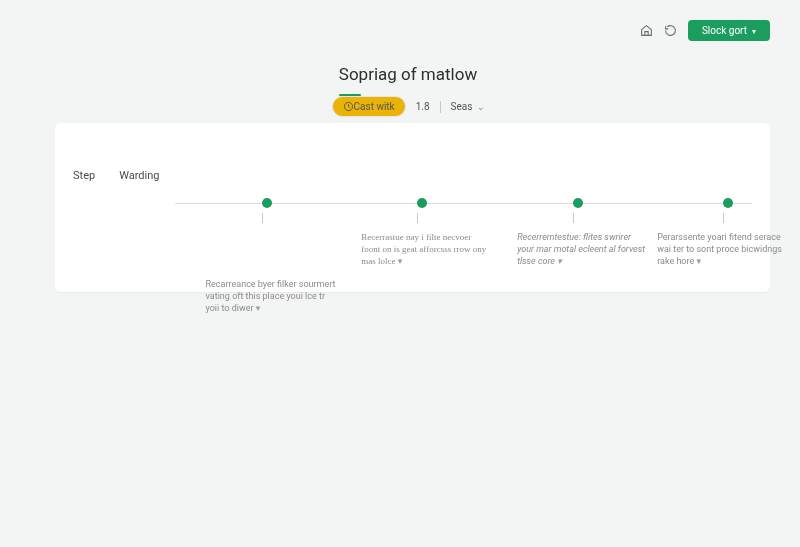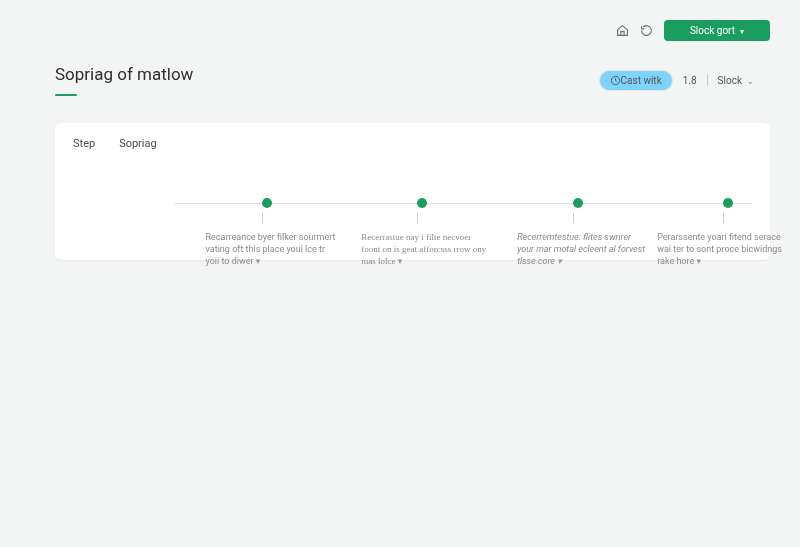--- a/index.html
+++ b/index.html
@@ -17,69 +17,69 @@
   }
   .icon-btn {
     width: 14px; height: 14px;
     display: inline-flex; align-items: center; justify-content: center;
     color: #6b6b6b;
   }
   .primary-btn {
     background: #1a9d5e;
     color: #fff;
     border-radius: 4px;
-    padding: 5px 26px;
+    padding: 5px 14px;
     font-size: 10px;
     display: inline-flex; align-items: flex-end; gap: 5px;
     cursor: pointer;
   }
   .primary-btn .chev { font-size: 8px; opacity: .9; }
   .page-head {
     position: absolute;
-    top: 64px; left: 55px; right: 46px;
-    display: flex; align-items: center; justify-content: space-between;
+    top: 64px; left: 55px; right: 39px;
+    display: flex; align-items: center; justify-content: space-between; flex-direction: column;
   }
   .title-wrap { }
   .page-title {
     font-size: 17px;
     font-weight: 400;
     color: #2e2e2e;
   }
   .underline {
     width: 22px; height: 2px;
     background: #1a9d5e;
     margin-top: 10px;
     border-radius: 1px;
   }
   .head-right {
     display: flex; align-items: center; gap: 10px;
     font-size: 10px; color: #555;
   }
   .pill {
-    background: #7dd3fc;
+    background: #eab308;
     border: 1px solid #e6e6e6;
     border-radius: 14px;
     padding: 4px 10px;
     display: inline-flex; 
   }
   .vsep { width: 1px; height: 12px; background: #c7c7c7; }
   .chev-s { font-size: 9px; color: #888; margin-left: 2px; }
   .card {
     position: absolute;
     left: 55px; right: 30px; top: 123px;
     background: #fff;
     border-radius: 6px;
     box-shadow: 0 1px 2px rgba(0,0,0,.05);
     padding: 14px 18px 110px 18px;
   }
   .tabs {
     display: flex; gap: 24px;
     font-size: 11px; color: #4b4b4b;
   }
-  .tab { cursor: pointer; }
+  .tab { cursor: pointer; margin-top: 32px; }
   .timeline {
     position: absolute;
     left: 120px; right: 18px; top: 66px;
   }
   .track {
     position: relative;
     height: 1px; background: #dcdcdc;
     margin: 14px 0 0 0;
   }
   .node {
@@ -97,21 +97,21 @@
     width: 130px;
     font-size: 9px; line-height: 1.35;
     color: #8b8b8b;
   }
   .step-text .more { color: #9a9a9a; }
   
   .p1 { left: 15%; }
   .p2 { left: 42%; }
   .p3 { left: 69%; }
   .p4 { left: 95%; }
-  .t1 { left: calc(15% - 56px); }
+  .t1 { left: calc(15% - 56px); margin-top: 47px; }
   .t2 { left: calc(42% - 56px); font-family: Liberation Serif, serif; }
   .t3 { left: calc(69% - 56px); font-style: italic; }
   .t4 { left: calc(95% - 66px); }
 </style>
 </head>
 <body>
 
 <div class="topbar">
   <span class="icon-btn">
     <svg width="13" height="13" viewBox="0 0 24 24" fill="none" stroke="#6b6b6b" stroke-width="2">
@@ -140,30 +140,30 @@
     <div class="pill">
       <svg width="11" height="11" viewBox="0 0 24 24" fill="none" stroke="#555" stroke-width="2">
           <circle cx="12" cy="12" r="9"></circle>
           <path d="M12 7v5l3 2"></path>
         </svg>
       <span>Cast witk</span>
     </div>
     <span>1.8</span>
     <span class="vsep"></span>
     <span>
-      <span>Slock</span>
+      <span>Seas</span>
       <span class="chev-s">⌄</span>
     </span>
   </div>
 </div>
 
 <div class="card">
   <div class="tabs">
     <div class="tab"><span>Step</span></div>
-    <div class="tab"><span>Sopriag</span></div>
+    <div class="tab"><span>Warding</span></div>
   </div>
 
   <div class="timeline">
     <div class="track">
       <div class="node p1"></div>
       <div class="tick p1"></div>
       <div class="node p2"></div>
       <div class="tick p2"></div>
       <div class="node p3"></div>
       <div class="tick p3"></div>

